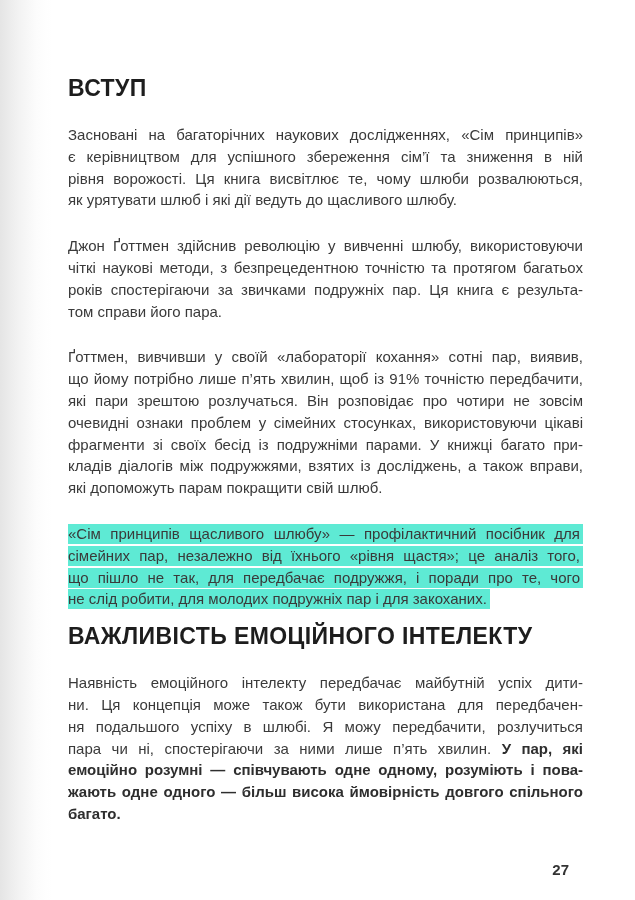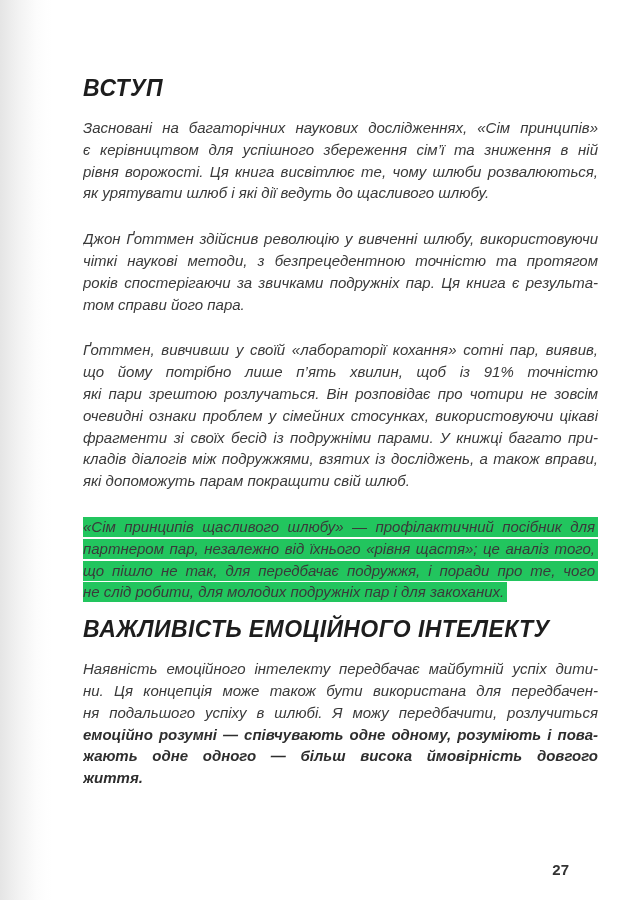--- a/index.html
+++ b/index.html
@@ -12,50 +12,49 @@
   }
   .spine-shade {
     position: absolute;
     left: 0; top: 0;
     width: 52px; height: 100%;
     background: linear-gradient(to right, #e5e5e5 0%, #f2f2f2 35%, #fcfcfc 70%, #ffffff 100%);
     pointer-events: none;
   }
   .page-content {
     position: absolute;
-    left: 83px;
+    left: 68px;
     top: 74px;
     width: 515px;
-    font-style: italic;
   }
   .heading {
     font-size: 23px;
     font-weight: bold;
     color: #1d1d1d;
     line-height: 28px;
     letter-spacing: 0.4px;
   }
   .paragraph {
     margin-top: 24px;
     font-size: 15px;
     line-height: 21.8px;
     color: #3a3a3a;
   }
-  .heading + .paragraph { margin-top: 15px; }
+  .heading + .paragraph { margin-top: 22px; }
   .paragraph + .heading { margin-top: 12px; }
   .line {
     text-align: justify;
     text-align-last: justify;
     max-height: 21.8px;
     overflow: hidden;
   }
   .line.last { text-align-last: left; }
   .bold { font-weight: bold; color: #2e2e2e; }
   .hl {
-    background: #22c55e;
+    background: #5eead4;
     padding: 1px 3px 2px 2px;
     margin-left: -2px;
   }
   .page-number {
     position: absolute;
     top: 860px;
     right: 66px;
     font-size: 15px;
     line-height: 20px;
     color: #333333;
@@ -85,28 +84,29 @@
       <div class="line"><span class="">Ґоттмен, вивчивши у своїй «лабораторії кохання» сотні пар, виявив,</span></div>
       <div class="line"><span class="">що йому потрібно лише п’ять хвилин, щоб із 91% точністю передбачити,</span></div>
       <div class="line"><span class="">які пари зрештою розлучаться. Він розповідає про чотири не зовсім</span></div>
       <div class="line"><span class="">очевидні ознаки проблем у сімейних стосунках, використовуючи цікаві</span></div>
       <div class="line"><span class="">фрагменти зі своїх бесід із подружніми парами. У книжці багато при-</span></div>
       <div class="line"><span class="">кладів діалогів між подружжями, взятих із досліджень, а також вправи,</span></div>
       <div class="line last"><span class="">які допоможуть парам покращити свій шлюб.</span></div>
     </div>
     <div class="paragraph">
       <div class="line"><span class="hl">«Сім принципів щасливого шлюбу» — профілактичний посібник для</span></div>
-      <div class="line"><span class="hl">партнером пар, незалежно від їхнього «рівня щастя»; це аналіз того,</span></div>
+      <div class="line"><span class="hl">сімейних пар, незалежно від їхнього «рівня щастя»; це аналіз того,</span></div>
       <div class="line"><span class="hl">що пішло не так, для передбачає подружжя, і поради про те, чого</span></div>
       <div class="line last"><span class="hl">не слід робити, для молодих подружніх пар і для закоханих.</span></div>
     </div>
     <div class="heading">ВАЖЛИВІСТЬ ЕМОЦІЙНОГО ІНТЕЛЕКТУ</div>
     <div class="paragraph">
       <div class="line"><span class="">Наявність емоційного інтелекту передбачає майбутній успіх дити-</span></div>
       <div class="line"><span class="">ни. Ця концепція може також бути використана для передбачен-</span></div>
       <div class="line"><span class="">ня подальшого успіху в шлюбі. Я можу передбачити, розлучиться</span></div>
+      <div class="line"><span class="">пара чи ні, спостерігаючи за ними лише п’ять хвилин. </span><span class="bold">У пар, які</span></div>
       <div class="line"><span class="bold">емоційно розумні — співчувають одне одному, розуміють і пова-</span></div>
       <div class="line"><span class="bold">жають одне одного — більш висока ймовірність довгого спільного</span></div>
-      <div class="line last"><span class="bold">життя.</span></div>
+      <div class="line last"><span class="bold">багато.</span></div>
     </div>
   </div>
 
 <div class="page-number">27</div>
 
 </body></html>

